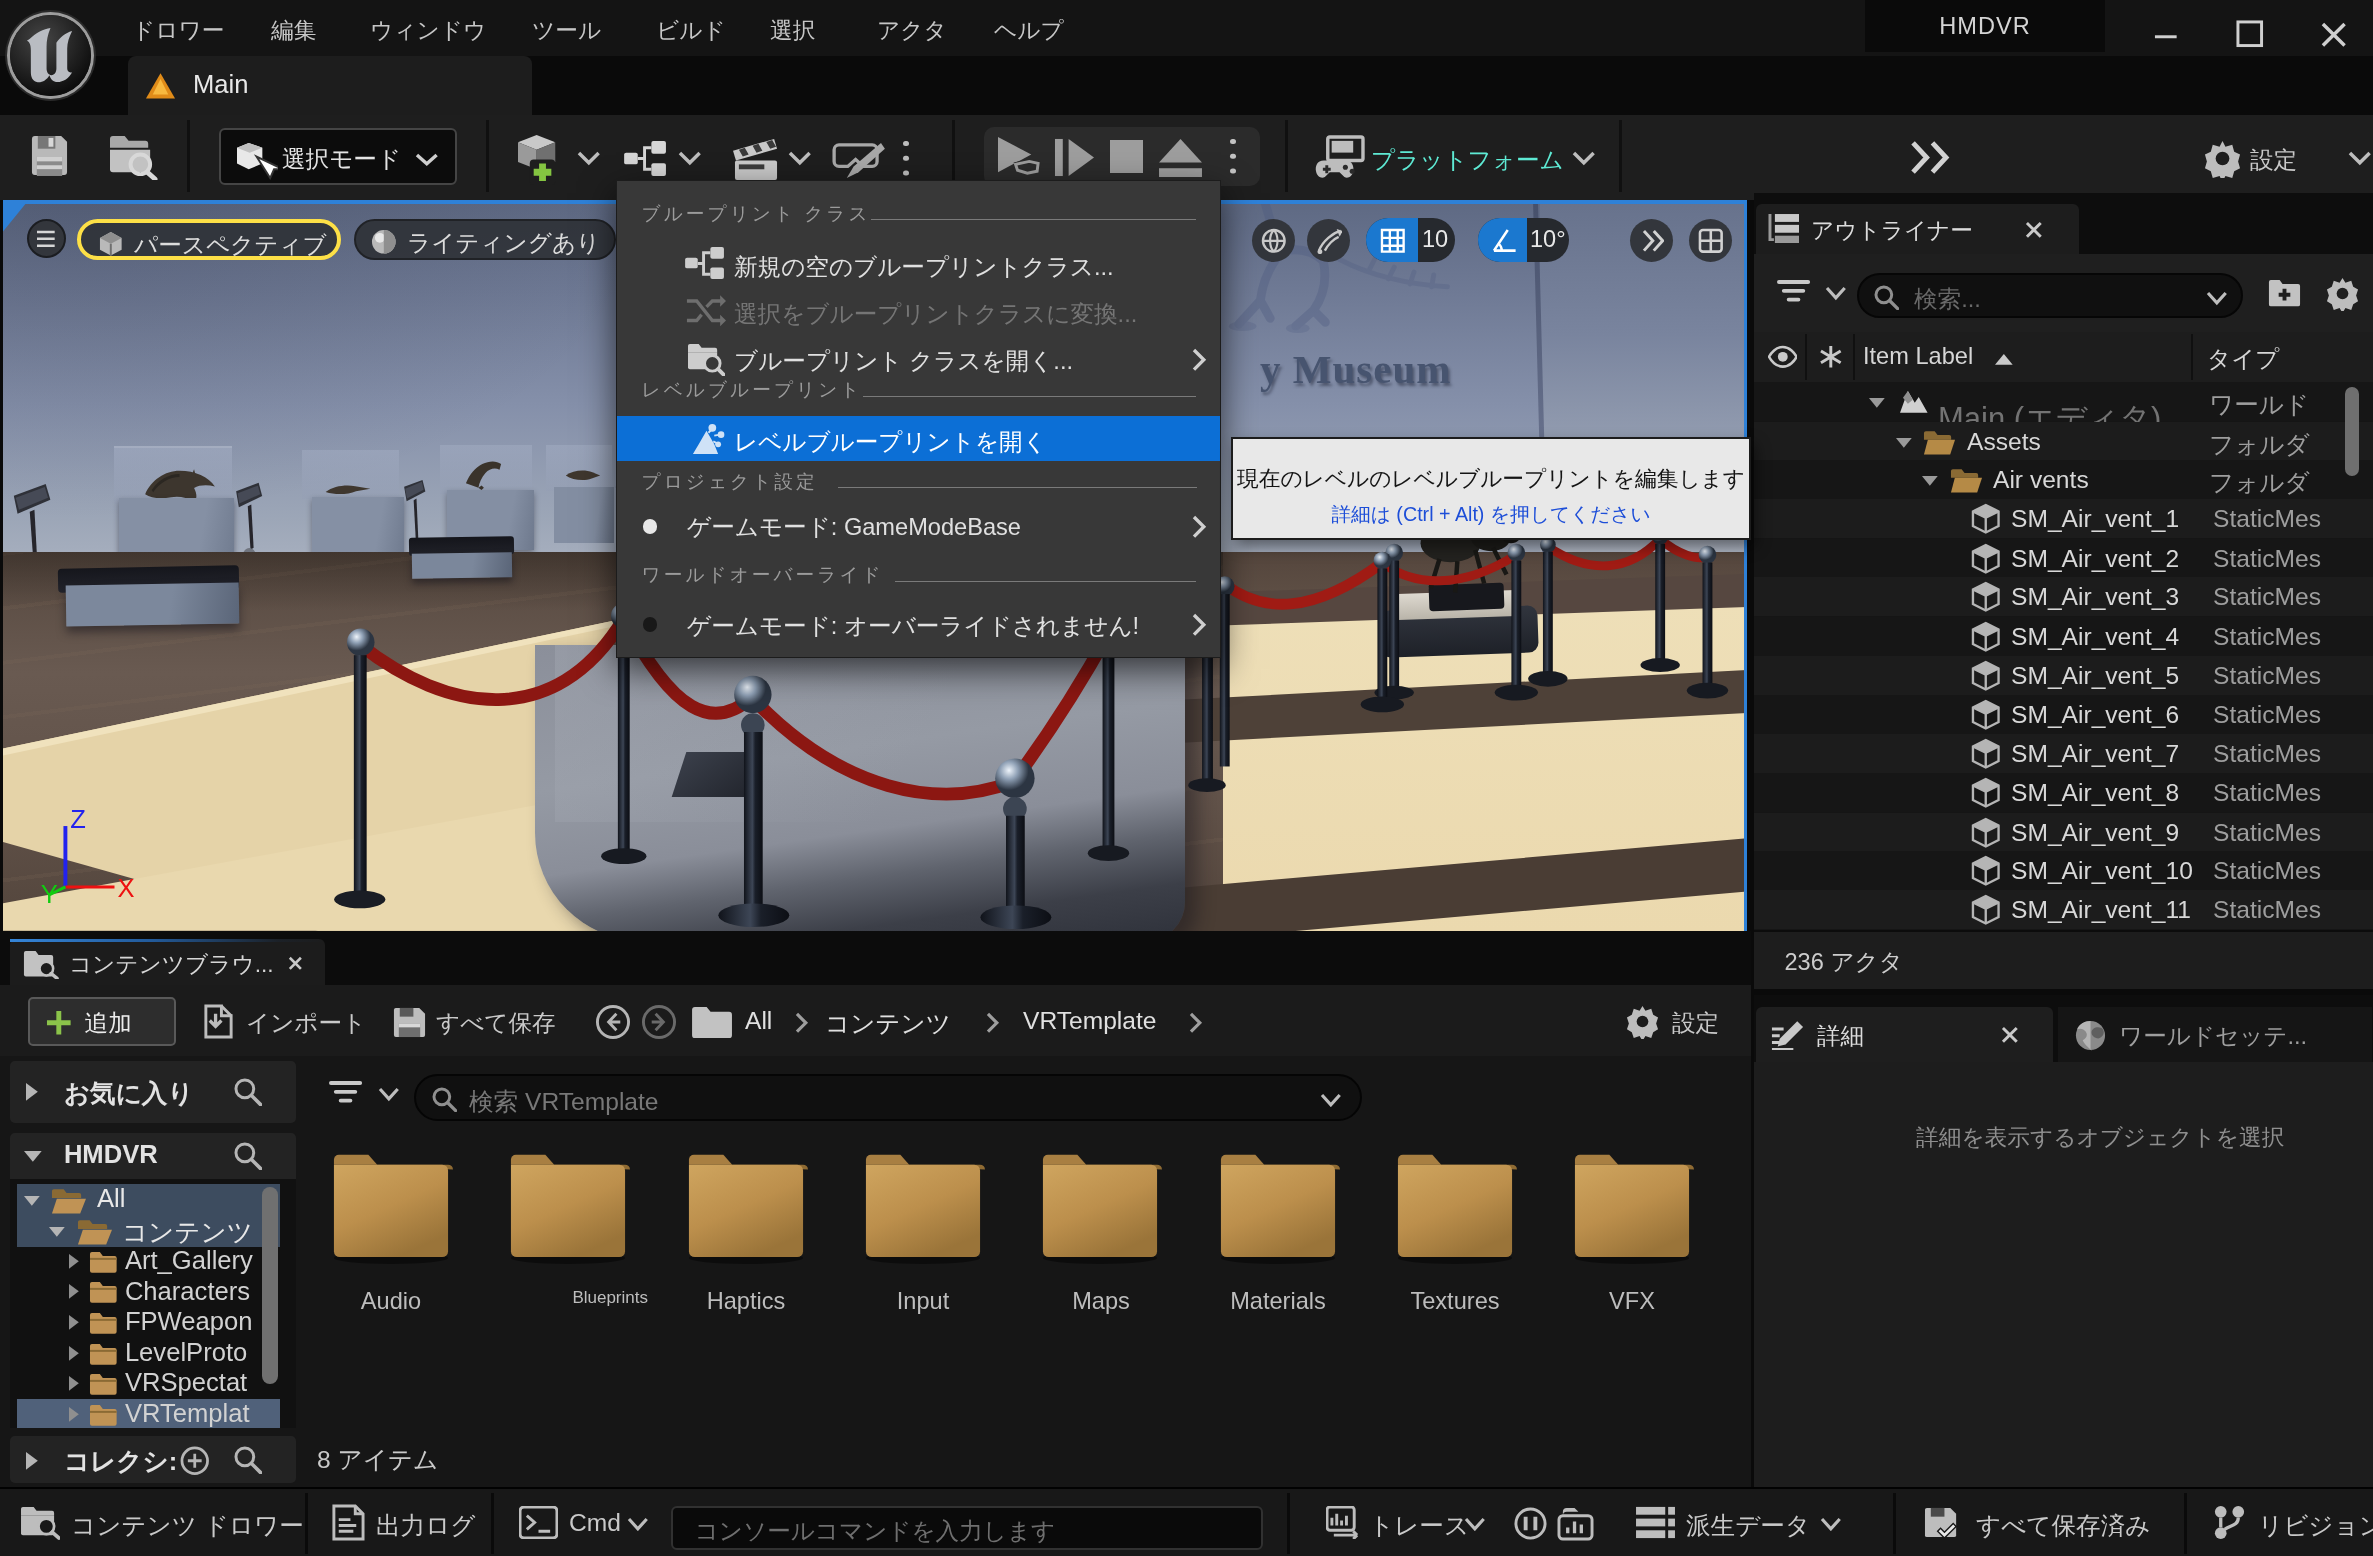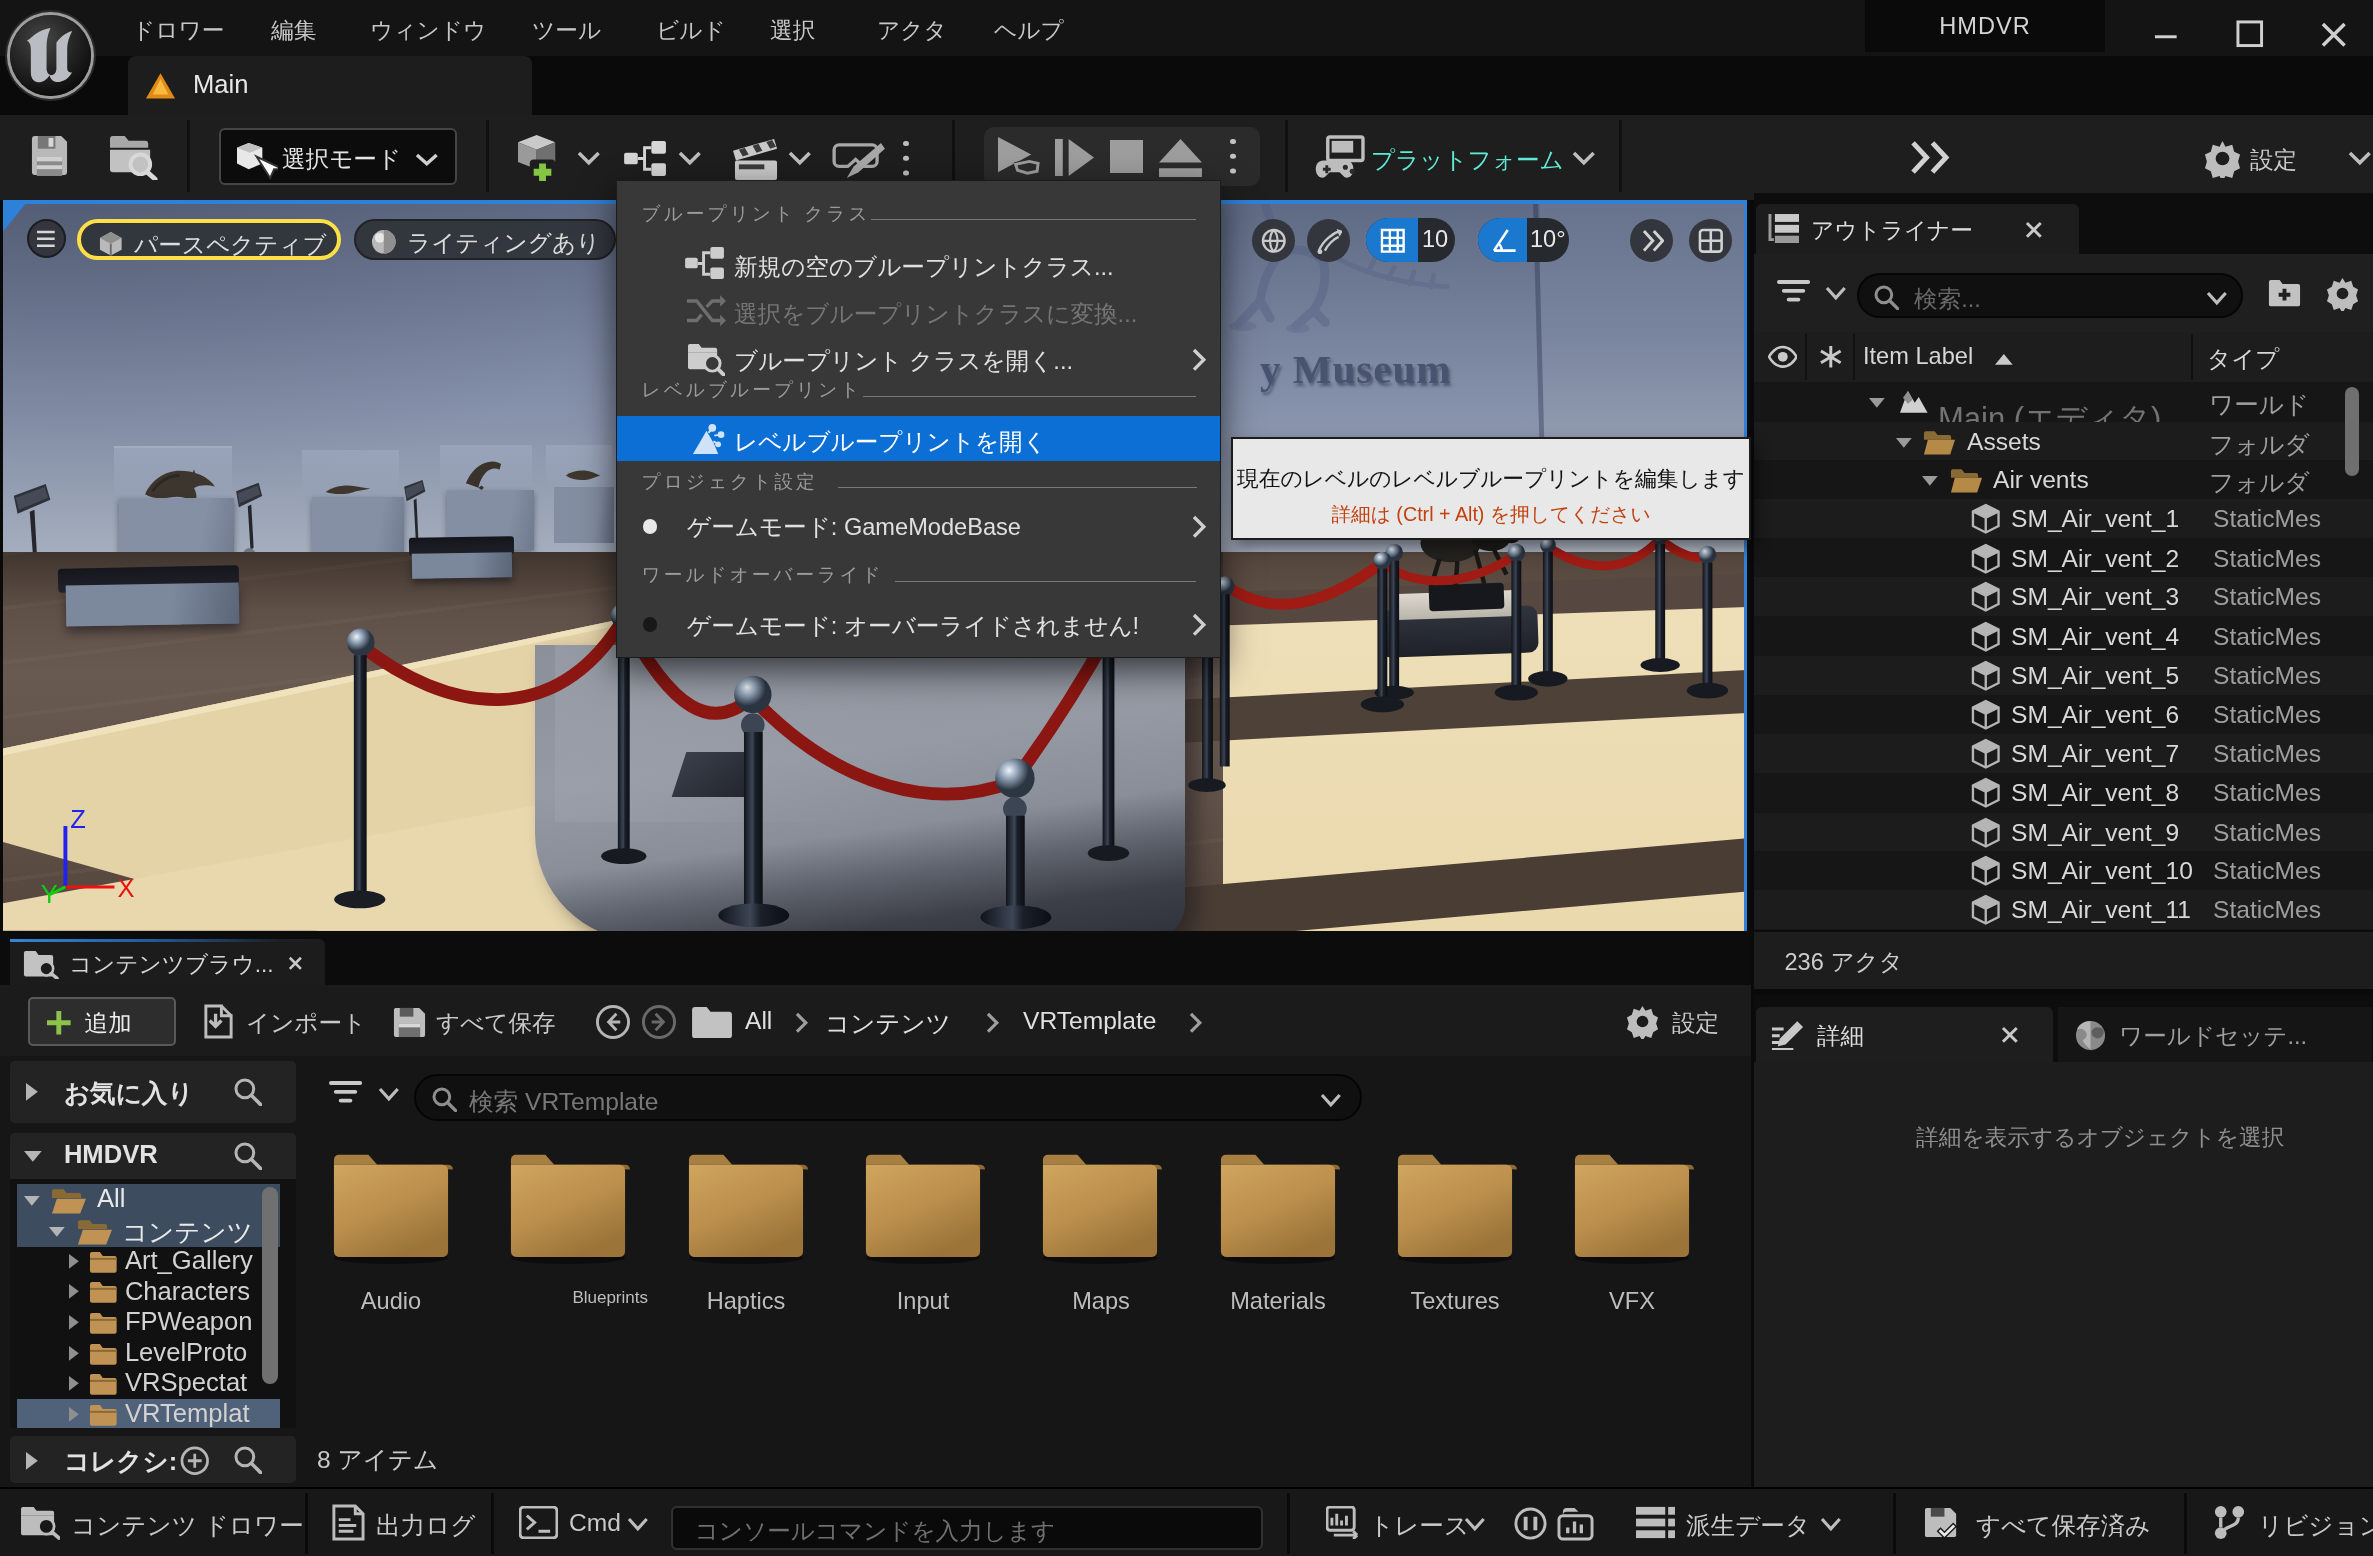--- a/index.html
+++ b/index.html
@@ -1069,21 +1069,21 @@
   <div class="mline" style="left:278px; top:400px; width:301px;"></div>
   <div class="abs" style="left:25.6px; top:436px; width:14.8px; height:14.8px; border-radius:50%; background:#181818;"></div>
   <span class="mitem" style="left:70px; top:429px;">ゲームモード: オーバーライドされません!</span>
   <svg class="marrow" style="top:432px;" width="15.8" height="23.6" viewBox="0 0 16 24">
         <path d="M3 2l10 10L3 22" fill="none" stroke="#cfcfcf" stroke-width="3.4"></path>
       </svg>
 </div>
 
 <div class="abs" id="tooltip">
   <div style="text-align:center; margin-top:24.6px; font-size:21.7px; color:#141414; white-space:nowrap;">現在のレベルのレベルブループリントを編集します</div>
-  <div style="text-align:center; margin-top:8.9px; font-size:19.7px; color:#c2410c; white-space:nowrap;">詳細は (Ctrl + Alt) を押してください</div>
+  <div style="text-align:center; margin-top:8.9px; font-size:19.7px; color:#1d4ed8; white-space:nowrap;">詳細は (Ctrl + Alt) を押してください</div>
 </div>
 
 <div class="abs" id="statusbar">
   <svg class="abs" style="left:18.7px; top:14.8px;" width="41" height="36" viewBox="0 0 42 37">
     <path d="M2 5a2 2 0 012-2h11l3 4h16a2 2 0 012 2v3H2z" fill="#bdbdbd"></path>
     <path d="M2 12h34v18a2 2 0 01-2 2H4a2 2 0 01-2-2z" fill="#bdbdbd"></path>
     <circle cx="28" cy="23" r="8" fill="#181818" stroke="#bdbdbd" stroke-width="2.8"></circle>
         <path d="M34 29l7 6" stroke="#bdbdbd" stroke-width="3.8" stroke-linecap="round"></path>
   </svg>
   <span class="abs" style="left:71px; top:19.7px; font-size:24.6px; color:#c9c9c9;">コンテンツ ドロワー</span>

